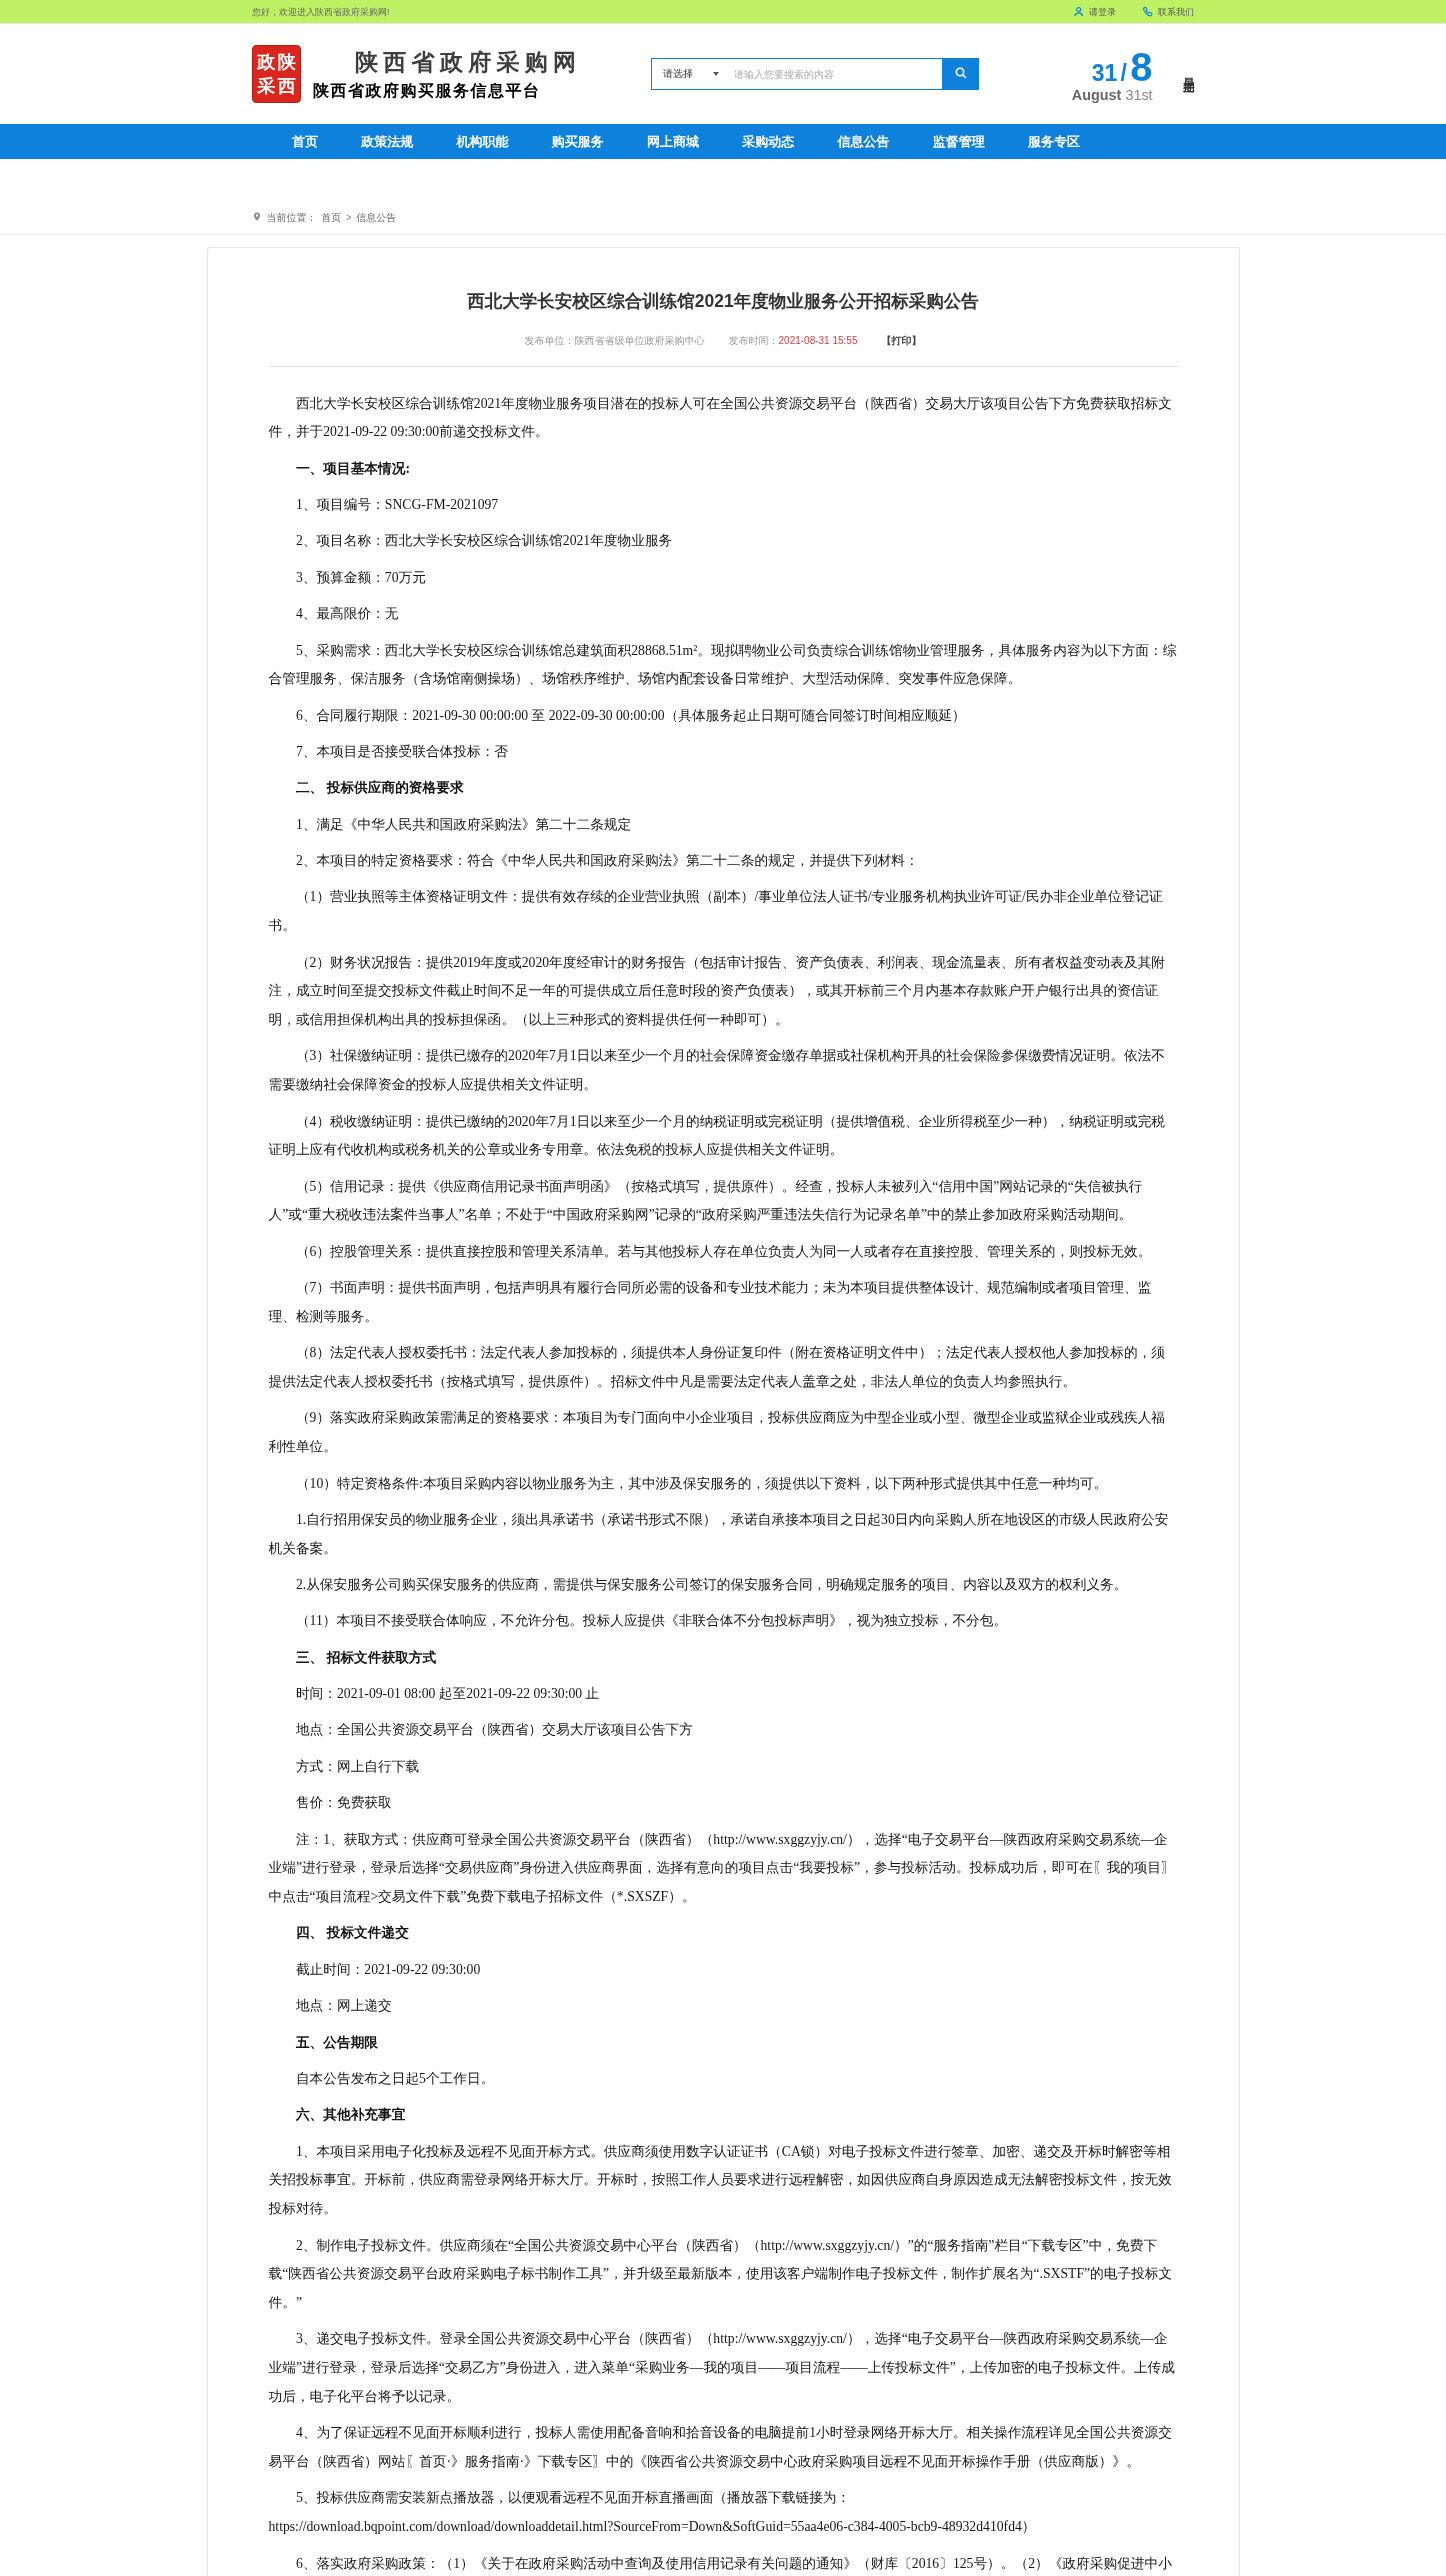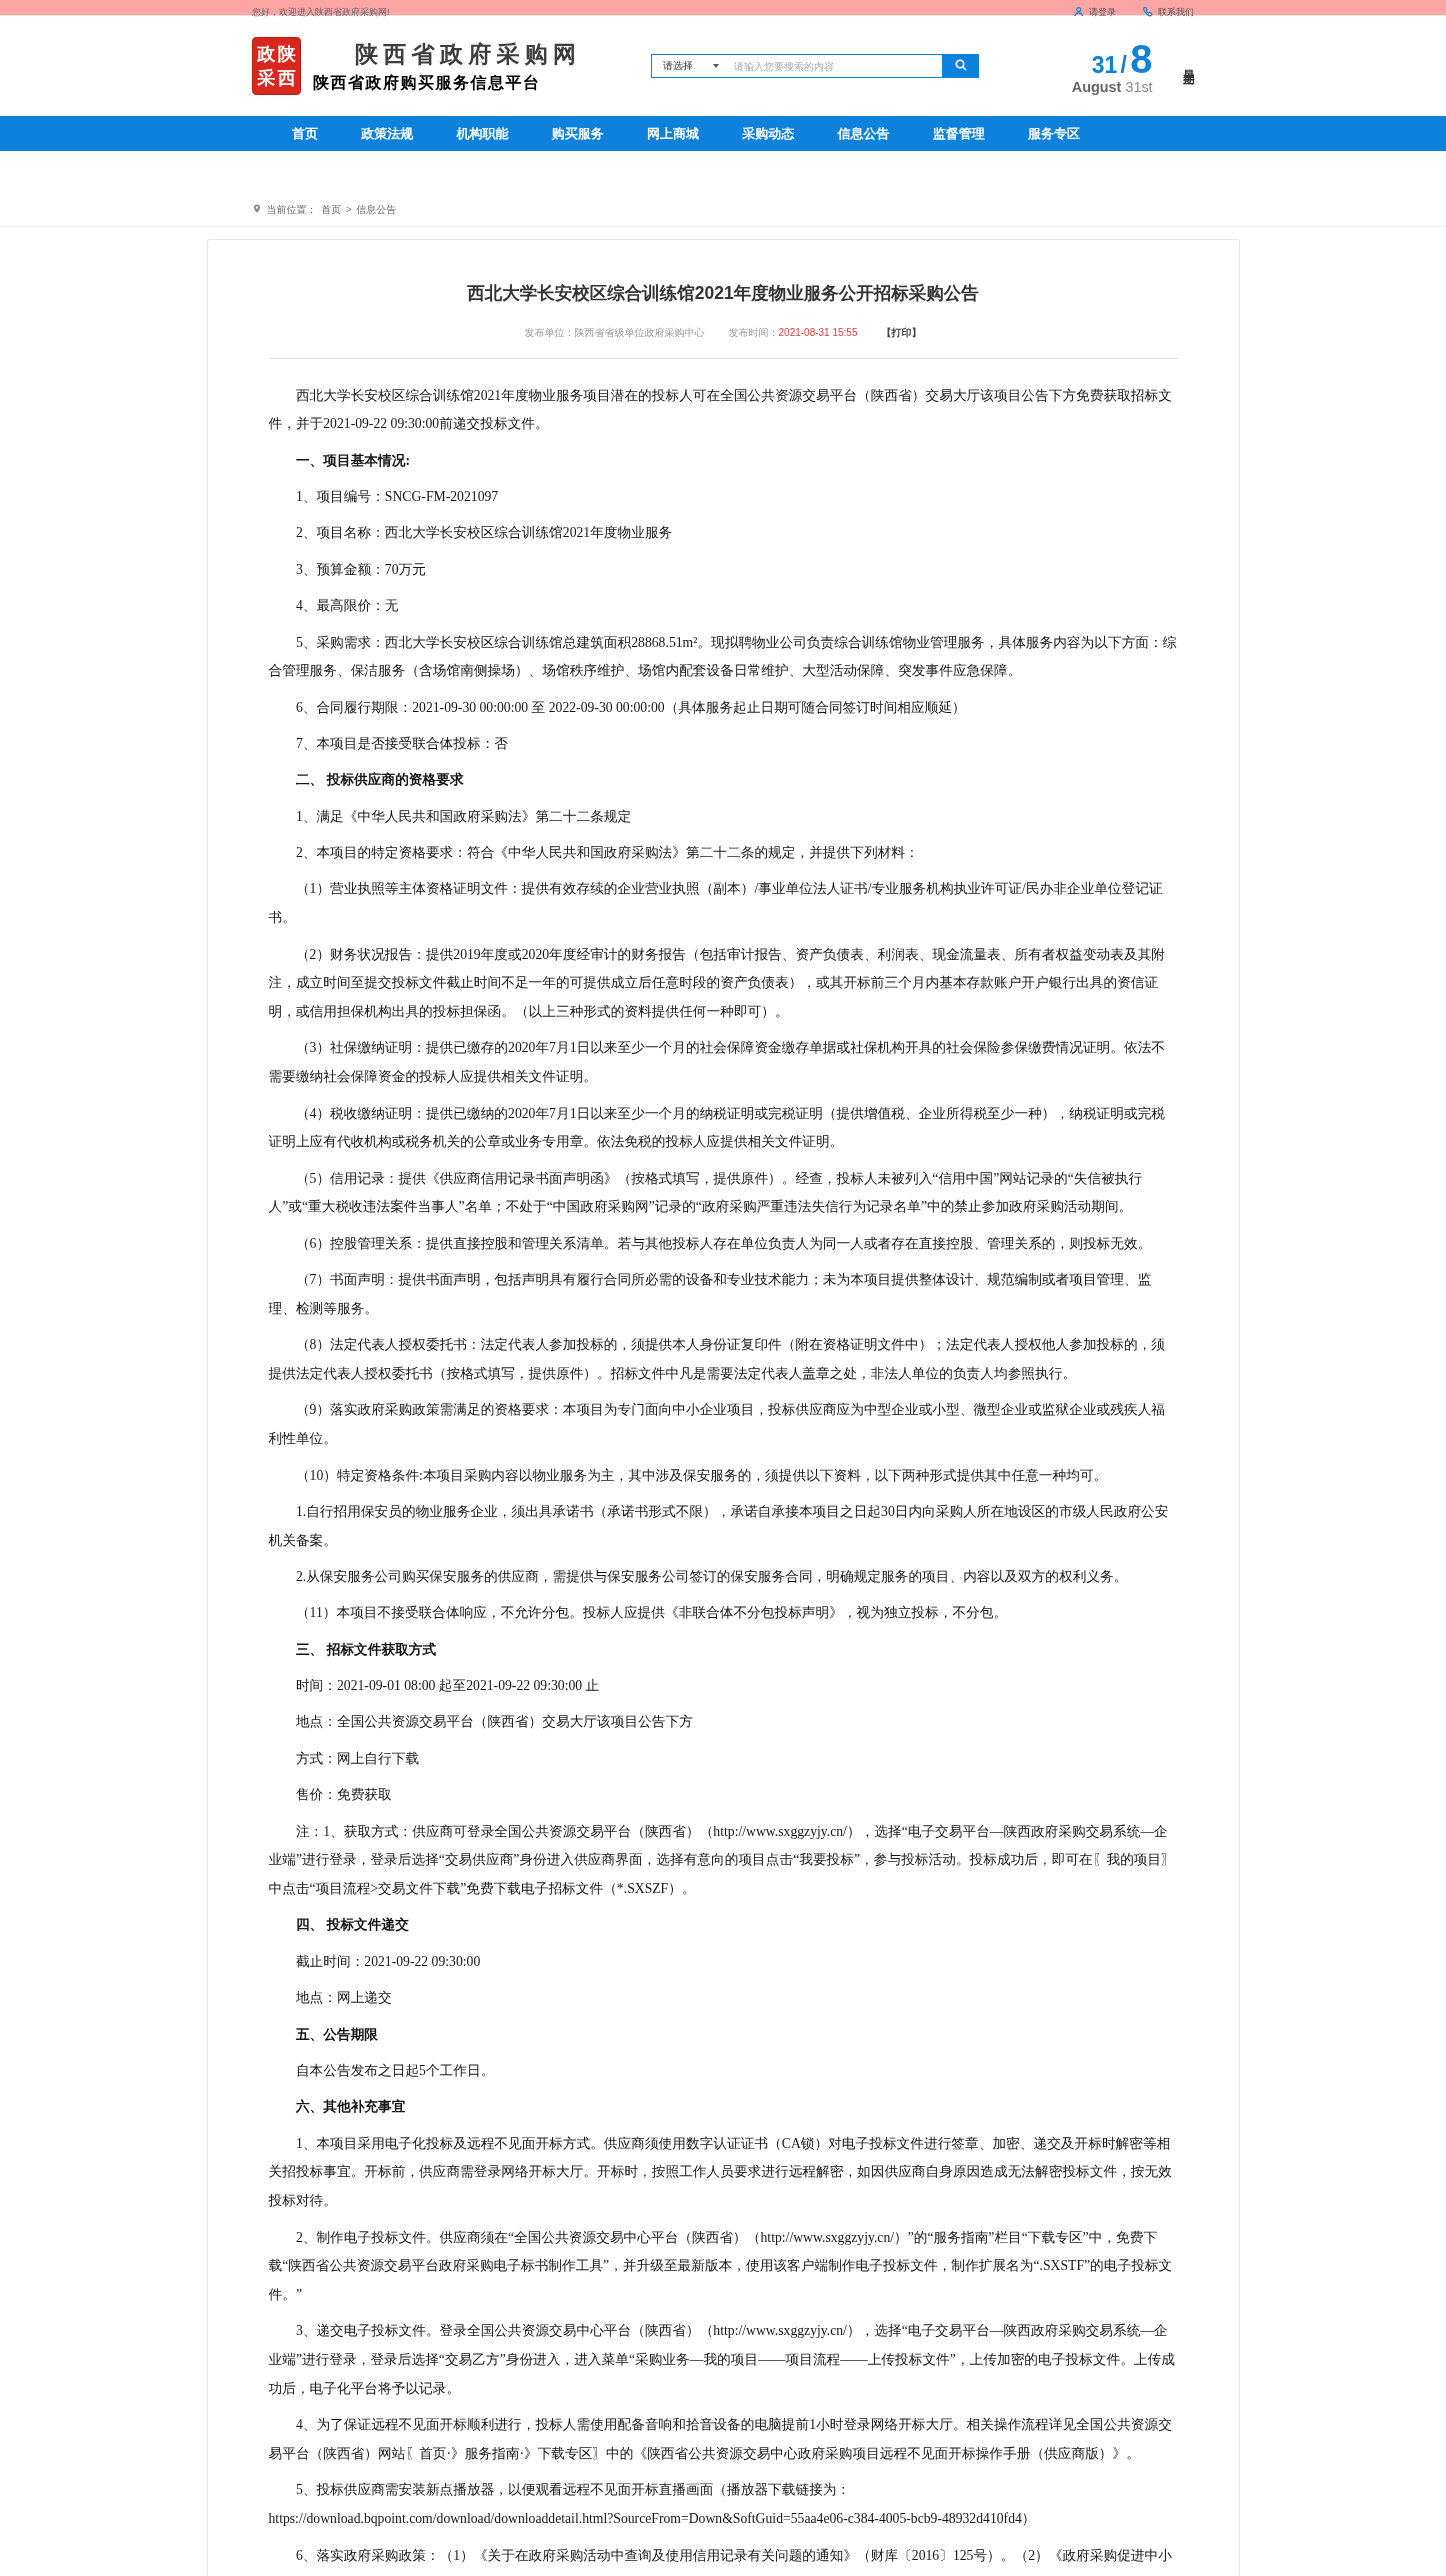--- a/index.html
+++ b/index.html
@@ -6,41 +6,41 @@
   html,body { margin:0; padding:0; }
   body {
     min-width:1446px;
     background:#ffffff;
     font-family:"Liberation Sans","DejaVu Sans",sans-serif;
     color:#333;
   }
   .container { width:942px; margin:0 auto; position:relative; }
 
   
-  .topbar { background:#fca5a5; border-bottom:0.8px solid #e6e6e6; height:16px; }
+  .topbar { background:#bef264; border-bottom:0.8px solid #e6e6e6; height:24px; }
   .topbar-inner { display:flex; align-items:center; justify-content:space-between; height:24px; font-size:9px; color:#666; }
   .topbar-right { display:flex; align-items:center; gap:26px; }
   .topbar-link { display:flex; align-items:center; gap:4.6px; color:#555; cursor:pointer; }
   .topbar-link svg { display:block; }
 
   
   .header-inner { display:flex; align-items:center; height:100px; }
   .logo-group { display:flex; align-items:center; gap:12px; }
   .seal {
     width:49px; height:58px; background:#d9271e; border-radius:4.6px;
     display:grid; grid-template-columns:1fr 1fr; align-content:center; justify-items:center;
     padding:3px; border:1.5px solid #b71c14;
   }
   .seal span { color:#fff; font-weight:bold; font-size:18px; line-height:24px; font-family:"Liberation Serif","DejaVu Serif",serif; }
   .site-titles { display:flex; flex-direction:column; gap:3px; }
   .site-title { font-size:23px; font-weight:bold; color:#3d3d3d; letter-spacing:5.3px;padding-left:42px; }
   .site-subtitle { font-size:16px; font-weight:bold; color:#000000; letter-spacing:1.5px; }
 
   .search-box {
-    display:flex; align-items:stretch; border:1.5px solid #0e81dc; height:24px; width:328px;
+    display:flex; align-items:stretch; border:1.5px solid #0e81dc; height:32px; width:328px;
     margin-left:70px; background:#fff;
   }
   .search-select { display:flex; align-items:center; gap:20px; padding:0 9px 0 10.6px; font-size:10px; color:#333; cursor:pointer; }
   .caret-down { width:0; height:0; border-left:3.8px solid transparent; border-right:3.8px solid transparent; border-top:4.6px solid #555; }
   .search-input { flex:1; border:none; outline:none; font-size:10px; color:#333; padding:0 6px; font-family:inherit; }
   .search-input::placeholder { color:#a9a9a9; }
   .search-btn { width:36px; background:#0e81dc; border:none; cursor:pointer; display:flex; align-items:center; justify-content:center; }
 
   .date-widget { margin-left:auto; display:flex; align-items:center; gap:30px; }
   .date-nums { text-align:right; }

